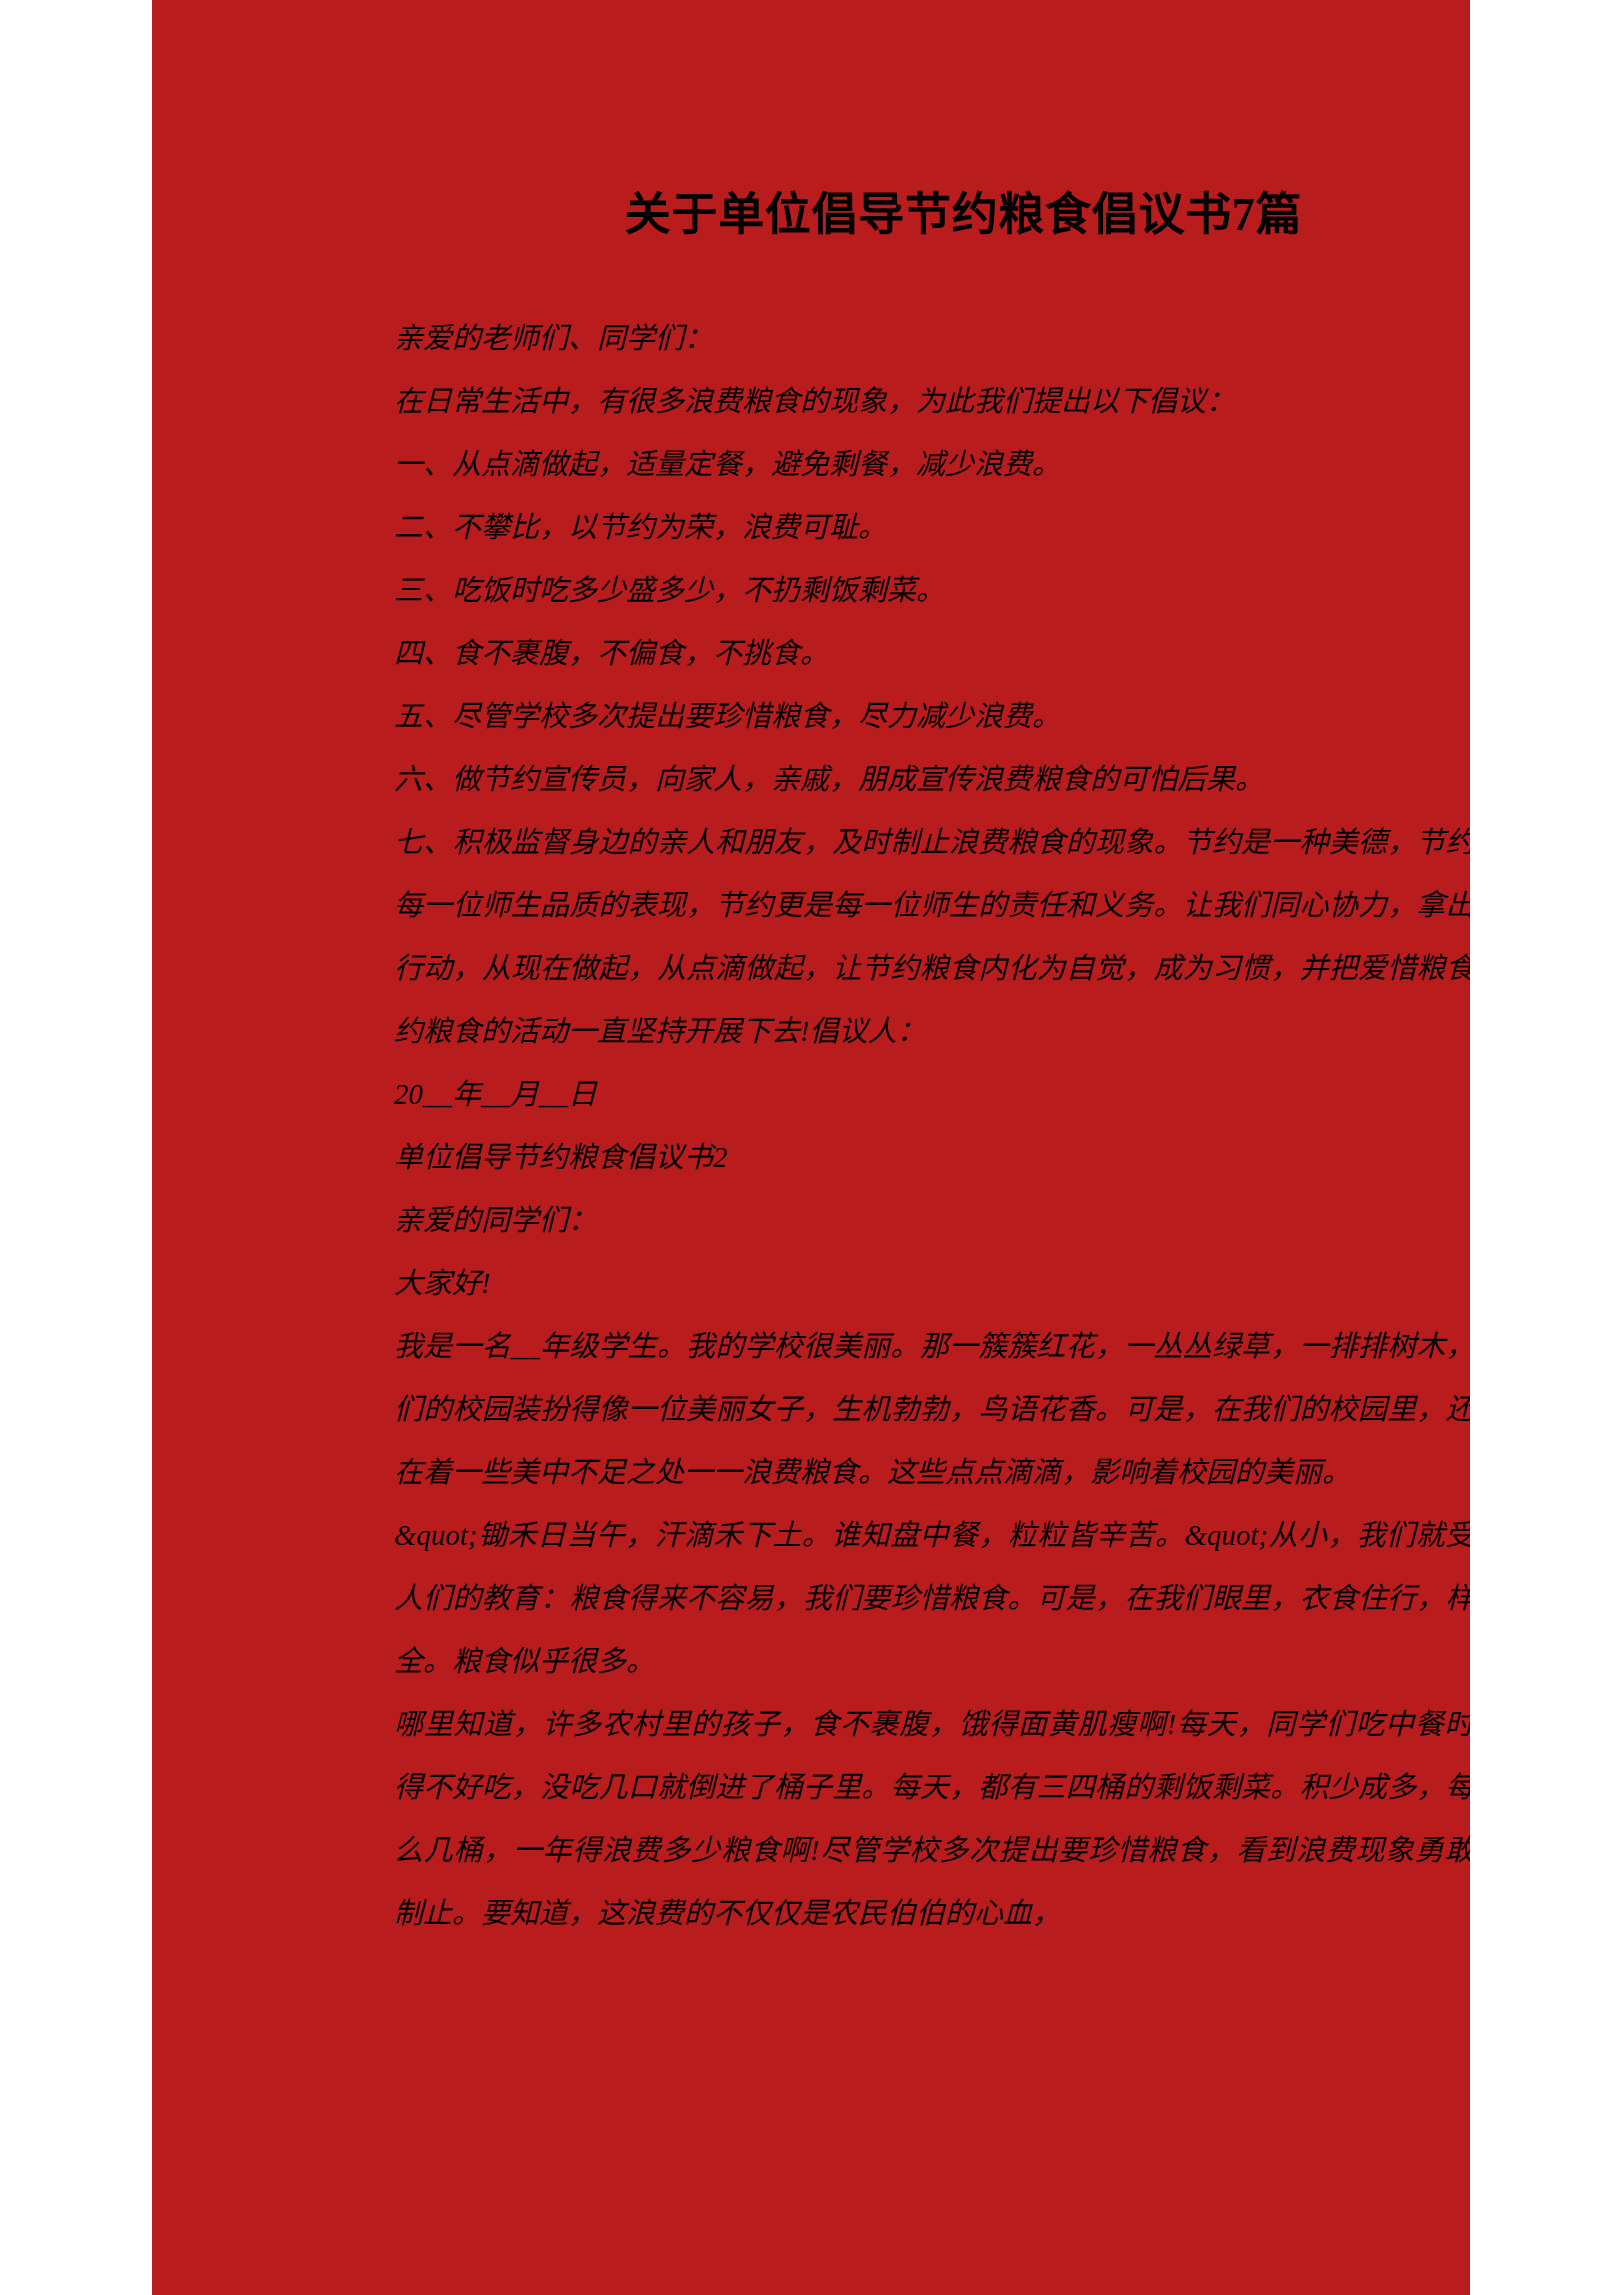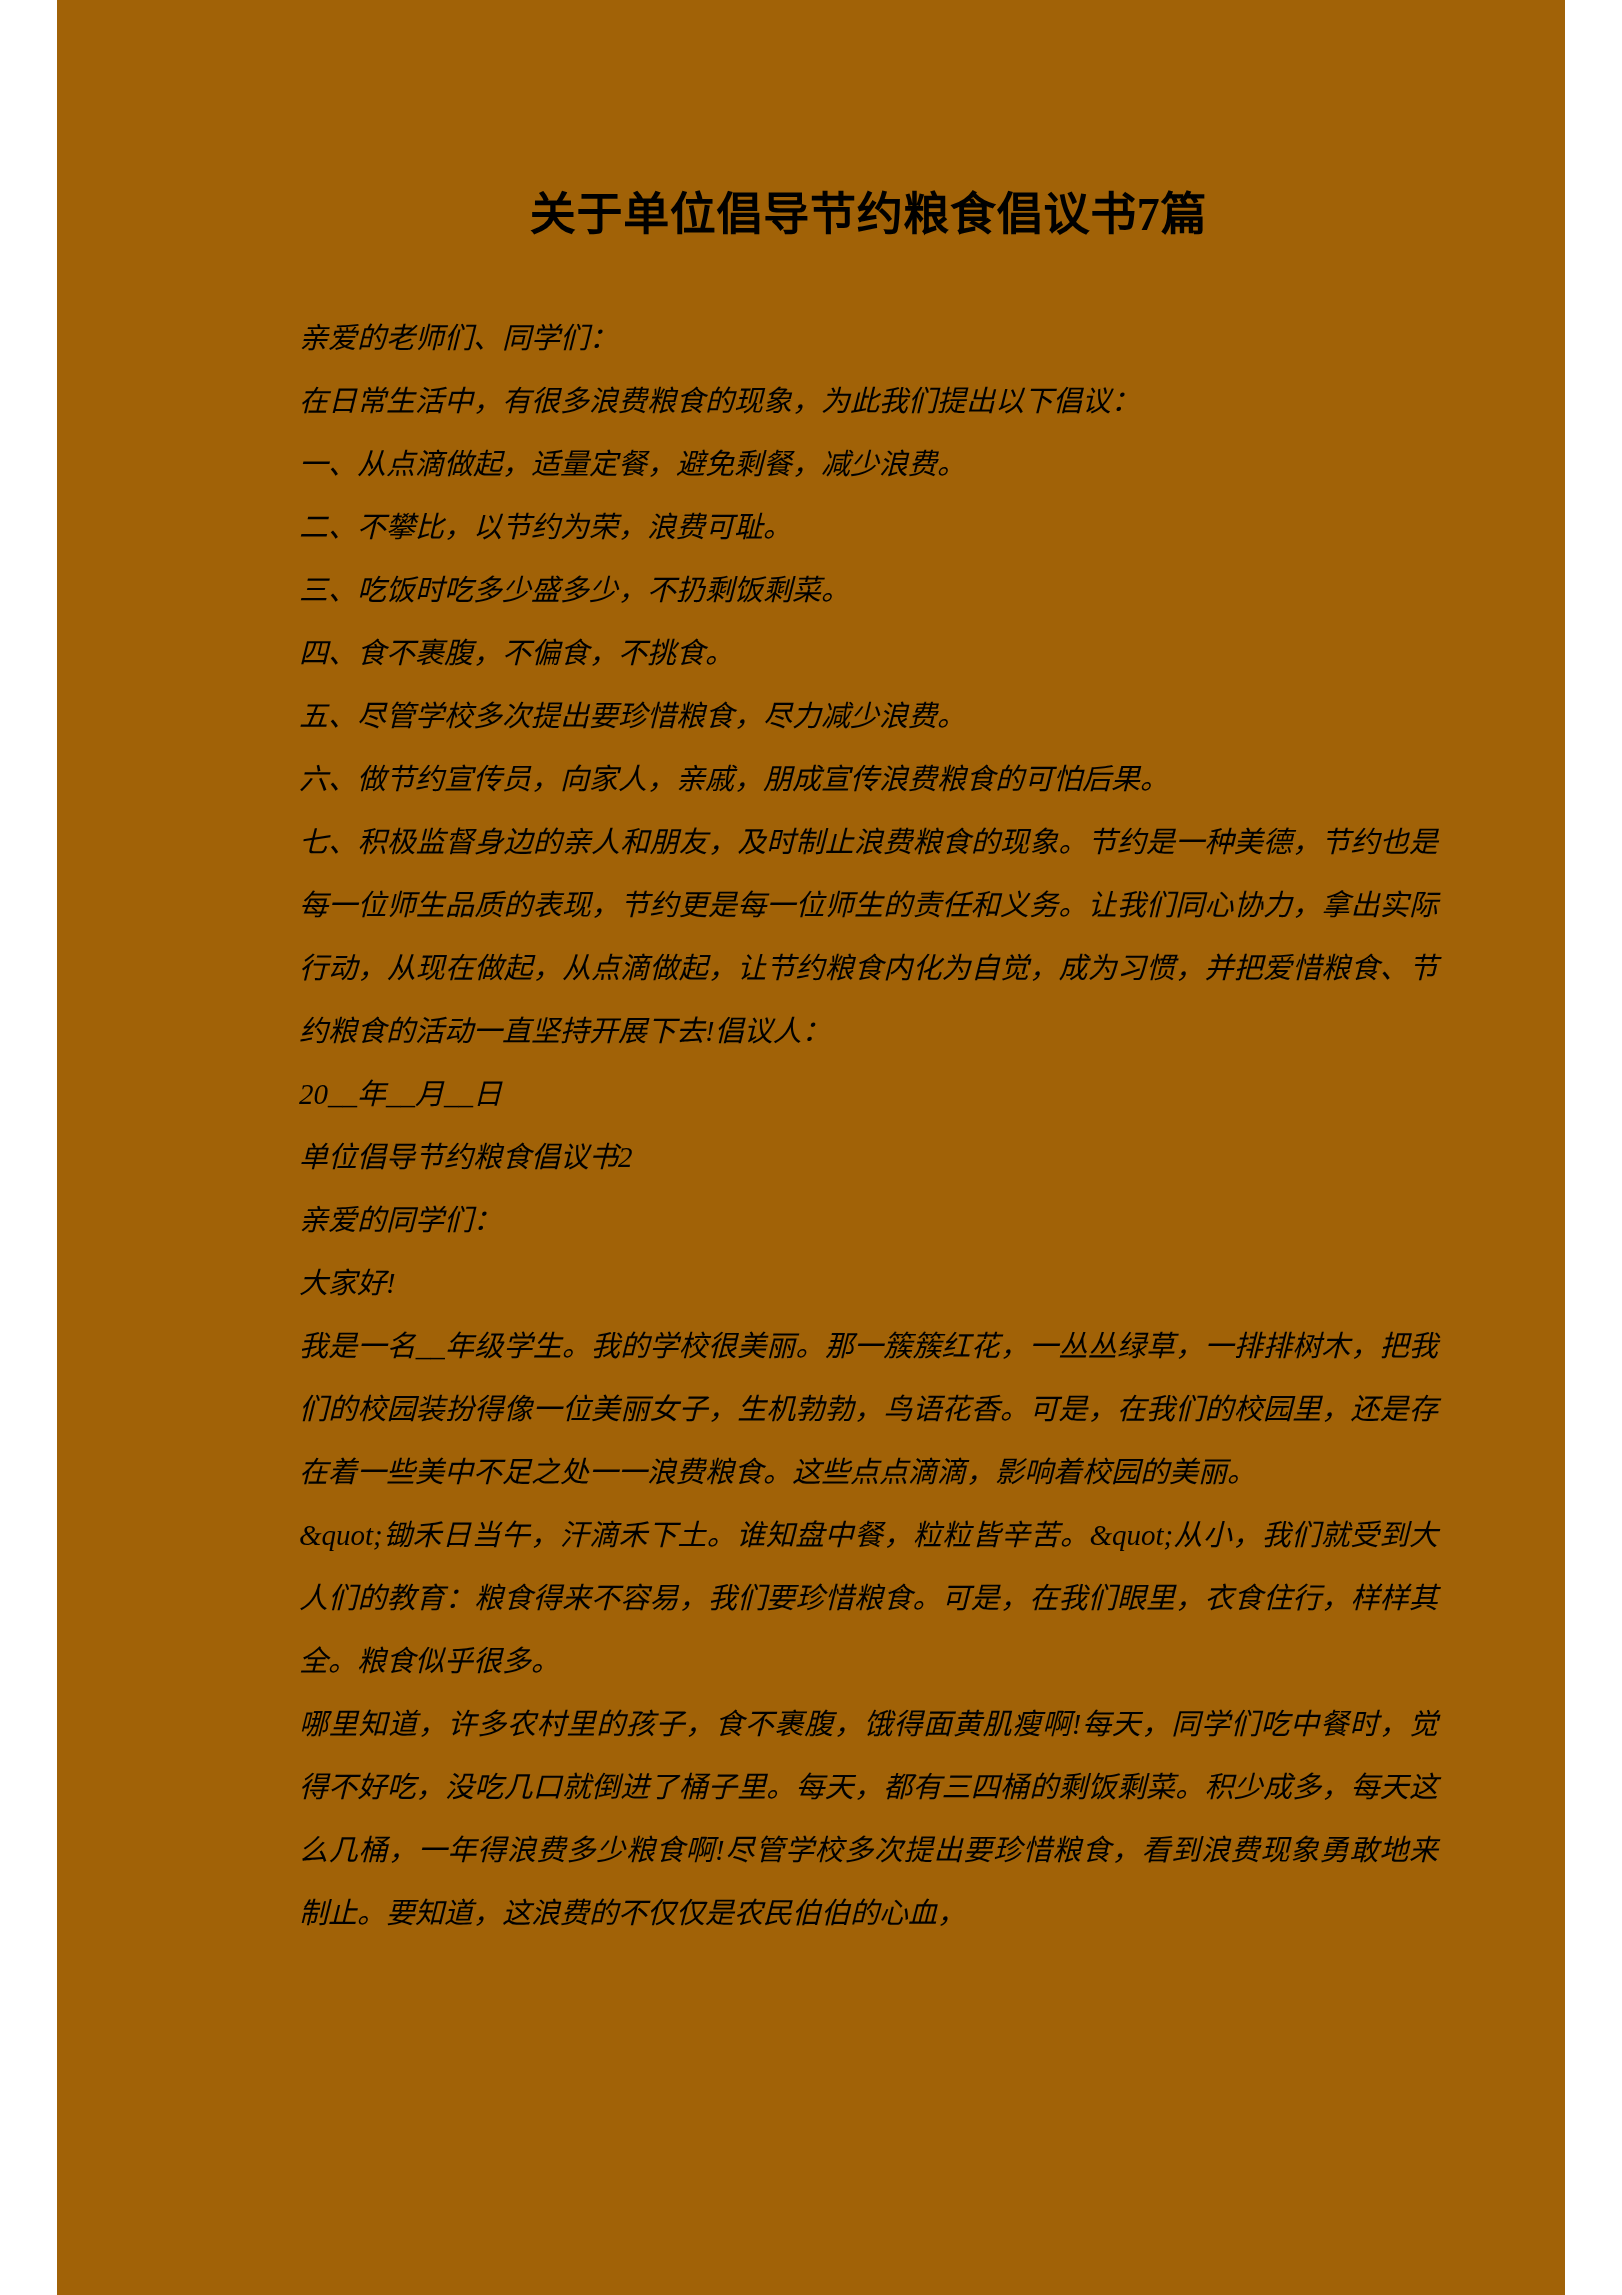--- a/index.html
+++ b/index.html
@@ -4,23 +4,23 @@
 <title>关于单位倡导节约粮食倡议书7篇</title>
 <style>
   html, body {
     margin: 0;
     padding: 0;
     background: #ffffff;
   }
 
   .page {
     position: relative;
-    width: 1508px;
+    width: 1318px;
     height: 2295px;
-    background: #a16207;
+    background: #b91c1c;
     margin: 0 auto;
     overflow: hidden;
     box-sizing: border-box;
   }
 
   
   .content {
     position: absolute;
     left: 242px;
     top: 0;

